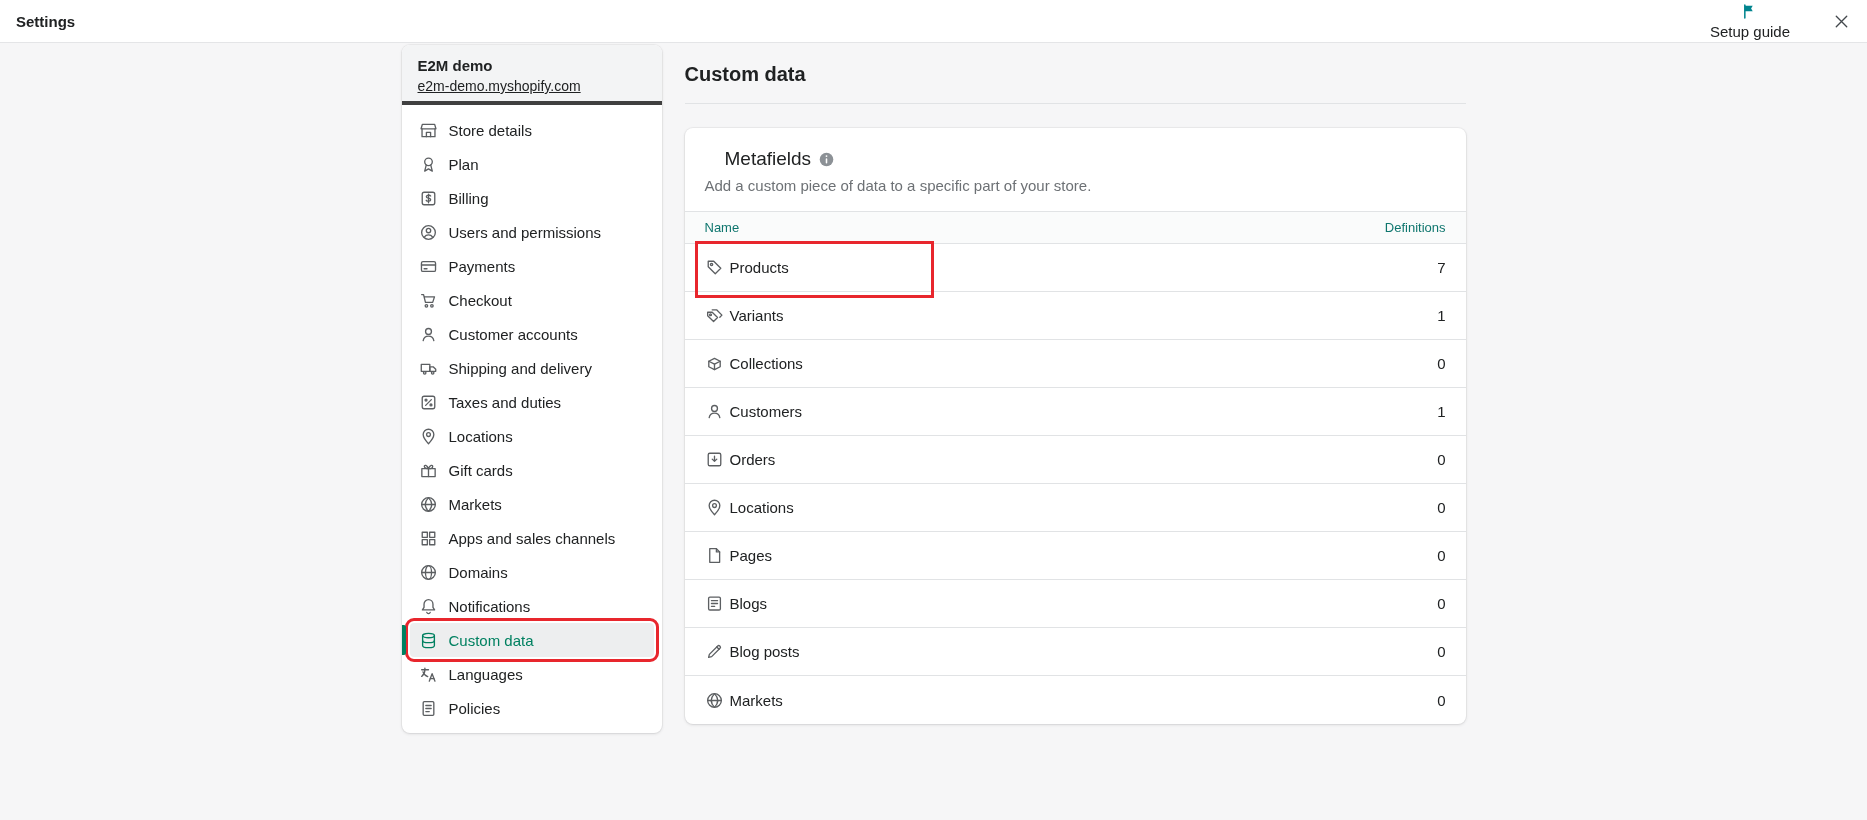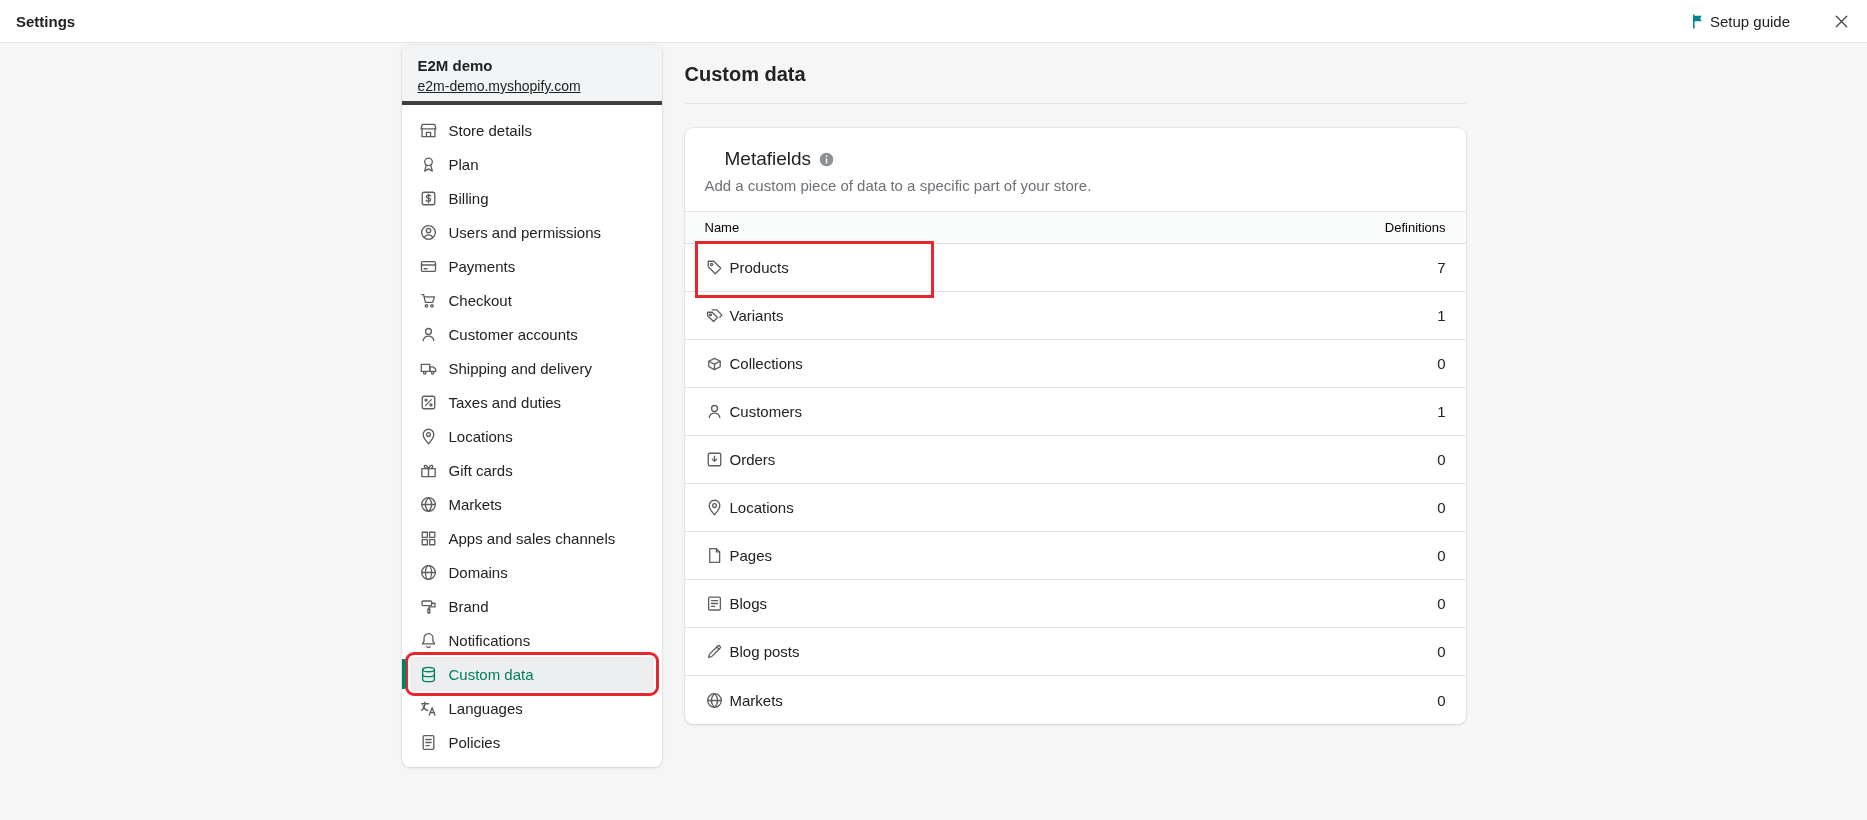--- a/index.html
+++ b/index.html
@@ -11,21 +11,21 @@
     overflow: hidden;
     -webkit-font-smoothing: antialiased;
   }
   
   .topbar {
     height: 43px; background: #fff; border-bottom: 1px solid #e4e5e7;
     display: flex; align-items: center; padding: 0 16px;
   }
   .topbar-title { font-size: 15px; font-weight: 700; }
   .topbar-right { margin-left: auto; display: flex; align-items: center; }
-  .setup-guide { display: flex; align-items: center; gap: 3px; cursor: pointer; }
+  .setup-guide { display: flex; align-items: center; gap: 3px; cursor: pointer; flex-direction: column; }
   .setup-guide-label { font-size: 15px; }
   .close-btn { margin-left: 42px; cursor: pointer; display:flex; align-items:center; }
   .icon svg, .close-btn svg, .flag svg, .info svg { display: block; }
   
   .content { width: 1064px; margin: 0 auto; display: flex; gap: 23px; align-items: flex-start; }
   
   .sidebar {
     width: 260px; background: #fff; border-radius: 8px; margin-top: 2px;
     box-shadow: 0 0 0 1px rgba(63,63,68,0.05), 0 1px 3px rgba(63,63,68,0.15);
   }
@@ -58,21 +58,21 @@
     box-shadow: 0 0 0 1px rgba(63,63,68,0.05), 0 1px 3px rgba(63,63,68,0.15);
   }
   .card-head { padding: 20px 20px 17px; }
   .card-title-row { display: flex; align-items: center; gap: 7px; }
   .card-title { font-size: 19px; font-weight: 400; margin-left: 20px; }
   .info { width: 17px; height: 17px; cursor: pointer; }
   .card-sub { margin-top: 7px; font-size: 15px; color: #6d7175; }
   .thead {
     display: flex; justify-content: space-between; padding: 8px 20px;
     background: #fafbfb; border-top: 1px solid #e1e3e5; border-bottom: 1px solid #e1e3e5;
-    font-size: 13px; color: #000000; gap: 33px;
+    font-size: 13px; color: #0f766e; gap: 33px;
   }
   .tbody { list-style: none; }
   .meta-row {
     position: relative; display: flex; align-items: center; justify-content: space-between;
     height: 48px; padding: 0 20px; border-bottom: 1px solid #e1e3e5; cursor: pointer;
   }
   .meta-row:last-child { border-bottom: none; }
   .row-left { display: flex; align-items: center; gap: 6px; font-size: 15px; }
   .row-left .icon { color: #5c5f62; width: 19px; height: 19px; }
   .row-count { font-size: 15px; color: #202223; }
@@ -251,30 +251,20 @@
               <circle cx="10" cy="10" r="7.2"></circle>
               <ellipse cx="10" cy="10" rx="3.2" ry="7.2"></ellipse>
               <path d="M2.8 10h14.4"></path>
             </svg>
           </span>
           <span>Domains</span>
         </li>
         <li class="nav-item">
           <span class="icon">
             <svg class="glyph" width="19" height="19" viewBox="0 0 20 20">
-              <rect x="3.2" y="4.2" width="10.2" height="4.8" rx="1"></rect>
-              <path d="M13.4 6.6h3.4v3.8h-6.4v2.2"></path>
-              <rect x="9.4" y="12.6" width="2" height="4.2"></rect>
-            </svg>
-          </span>
-          <span>Brand</span>
-        </li>
-        <li class="nav-item">
-          <span class="icon">
-            <svg class="glyph" width="19" height="19" viewBox="0 0 20 20">
               <path d="M10 2.8a4.7 4.7 0 014.7 4.7v3.4l1.7 2.7H3.6l1.7-2.7V7.5A4.7 4.7 0 0110 2.8z"></path>
               <path d="M8.2 16.2a1.9 1.9 0 003.6 0"></path>
             </svg>
           </span>
           <span>Notifications</span>
         </li>
         <li class="nav-item selected annotated">
           <span class="icon">
             <svg class="glyph" width="19" height="19" viewBox="0 0 20 20">
               <ellipse cx="10" cy="4.8" rx="6.2" ry="2.3"></ellipse>

